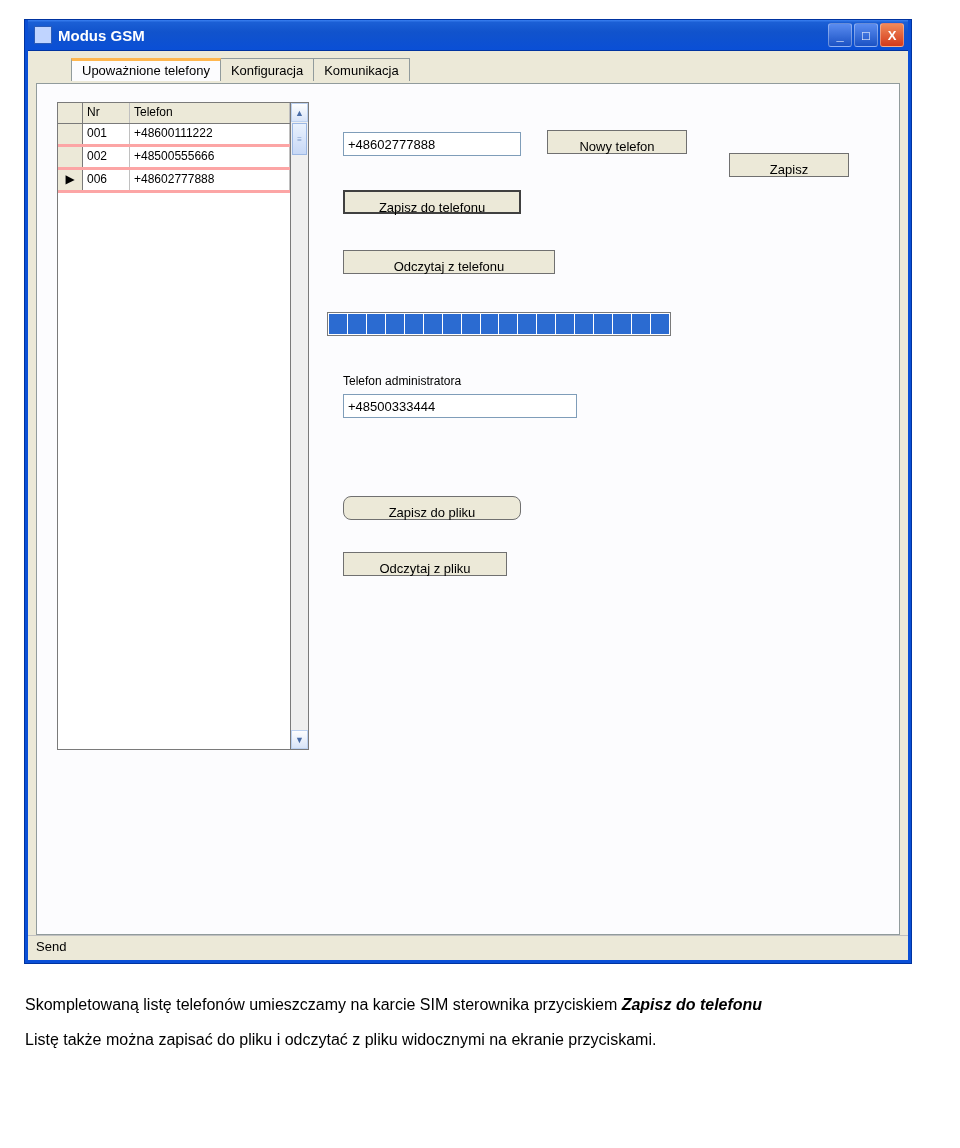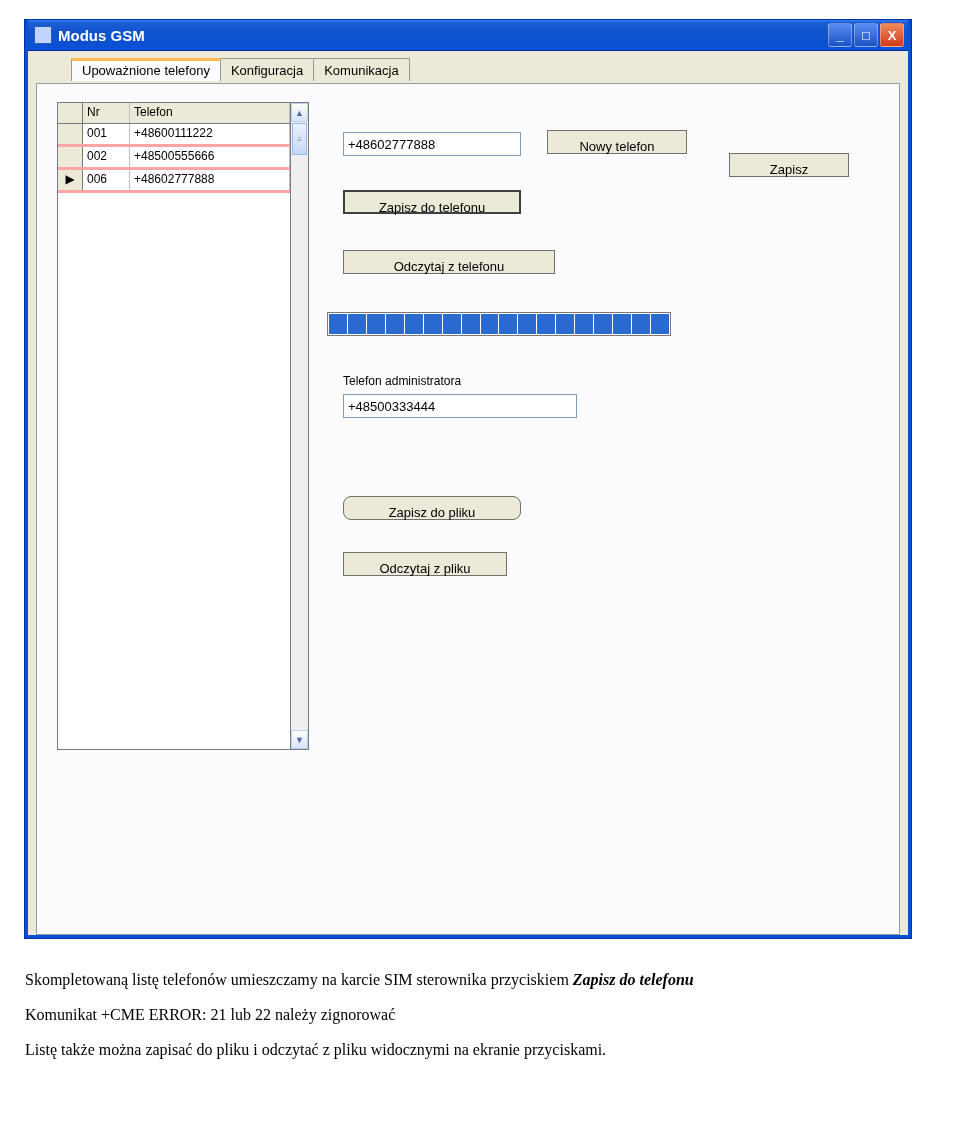--- a/index.html
+++ b/index.html
@@ -196,21 +196,21 @@
   .admin-input { left:306px; top:310px; width:224px; }
   
   .statusbar {
     border-top:1px solid #c0c0c0;
     background:#ece9d8;
     padding:3px 8px;
     font-size:13px;
     height:18px;
   }
   
-  .doc-text { margin-top:30px; font-family: Liberation Serif, serif; line-height:1.55; }
+  .doc-text { margin-top:30px; font-family: Liberation Sans, sans-serif; line-height:1.55; }
   .doc-text p { margin: 10px 0; }
   .doc-text .para1 { font-size:16px; }
   .doc-text .para1 .btn-ref { font-style:italic; font-weight:bold; }
   .doc-text .para2 { font-size:16px; }
   .doc-text .para3 { font-size:16px; }
 </style>
 </head>
 <body>
 
 <div class="page">
@@ -313,23 +313,25 @@
 
       <div class="admin-label">Telefon administratora</div>
       <input class="admin-input" value="+48500333444" style="">
 
       <button class="btn btn-savefile">Zapisz do pliku</button>
       <button class="btn btn-readfile">Odczytaj z pliku</button>
 
     </div>
   </div>
 
+  <div class="statusbar">
+    <span>Send</span>
+  </div>
 </div>
 
 <div class="doc-text">
   <p class="para1">
     <span>Skompletowaną listę telefonów umieszczamy na karcie SIM sterownika przyciskiem </span><span class="btn-ref">Zapisz do telefonu</span>
   </p>
-  <p class="para2">Komunikat  +CME ERROR: 21 lub 22 należy zignorować</p>
   <p class="para3">Listę także można zapisać do pliku i odczytać z pliku widocznymi na ekranie przyciskami.</p>
 </div>
 
 </div>
 
 </body></html>

